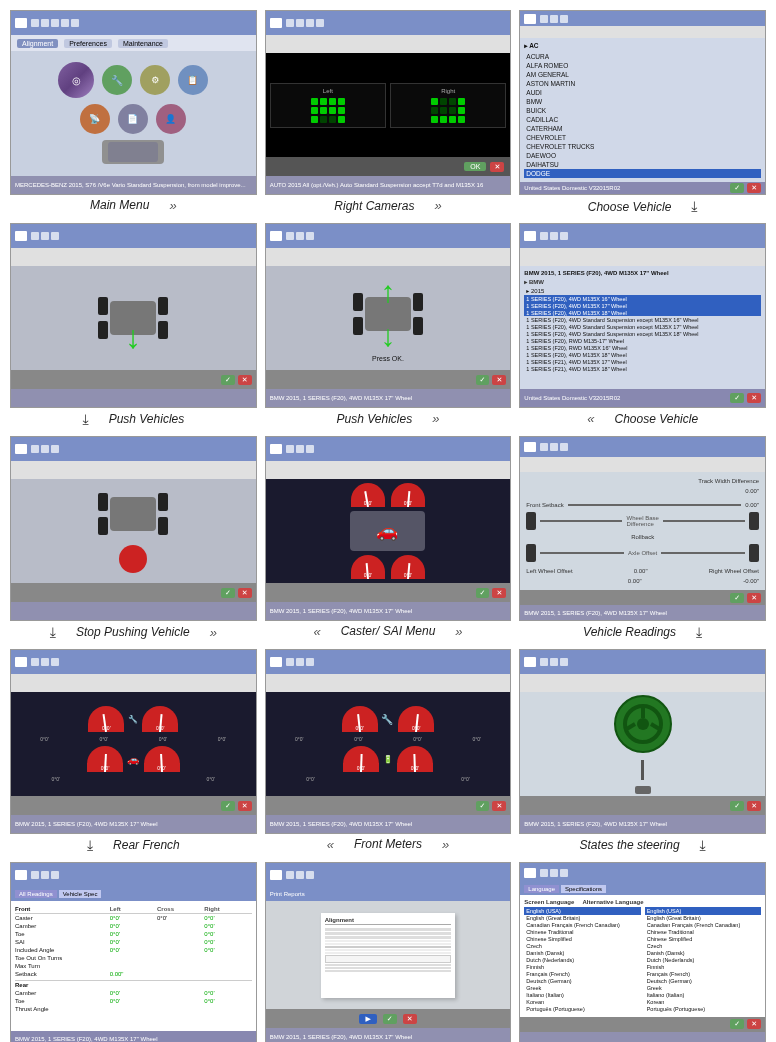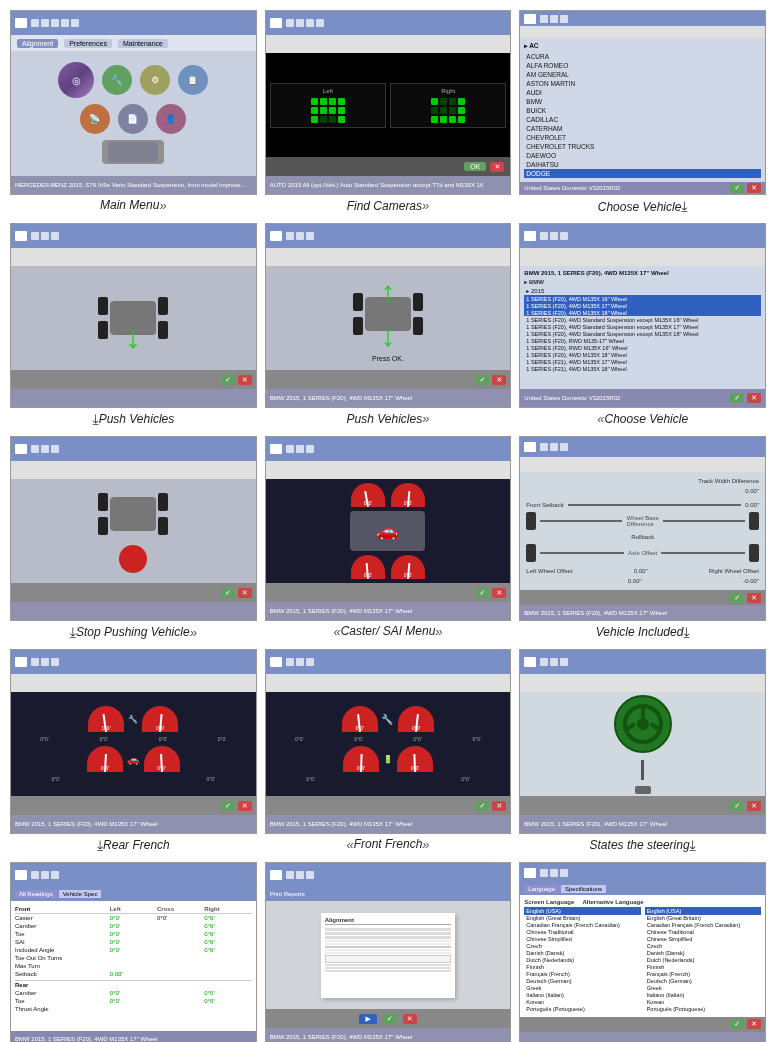--- a/index.html
+++ b/index.html
@@ -77,21 +77,21 @@
       color: white;
       display: flex;
       align-items: center;
       padding: 0 4px;
     }
 
     
     .caption {
       display: flex;
       align-items: center;
-      gap: 0;
+      gap: 20px;
       margin-top: 3px;
       font-size: 12px;
       font-style: italic;
       color: #222;
       text-align: center;
     }
     .arrow-down { font-size: 14px; color: #333; font-style: normal; }
     .arrow-double { font-size: 13px; color: #555; }
 
     
@@ -192,21 +192,21 @@
           </div>
         </div>
         <div style="background:#555; display:flex; align-items:center; justify-content:flex-end; padding:2px 6px; gap:4px; height:10%;">
           <span style="background:#60a060;color:white;font-size:7px;padding:1px 6px;border-radius:2px;">OK</span>
           <span style="background:#cc4444;color:white;font-size:7px;padding:1px 4px;border-radius:2px;">✕</span>
         </div>
         <div class="ph-statusbar" style="font-size:6px;">AUTO 2015 All (opt./Veh.) Auto Standard Suspension accept T7d and M135X 16</div>
       </div>
     </div>
     <div class="caption">
-      <span>Find Cameras</span>
+      <span>Right Cameras</span>
       <span class="arrow-double">»</span>
     </div>
   </div>
 
   <div class="cell">
     <div class="screen">
       <div class="screen-placeholder">
         <div class="ph-topbar">
           <span class="tb-logo"></span>
           <span class="tb-icon"></span>
@@ -495,21 +495,21 @@
           </div>
         </div>
         <div style="background:#888; display:flex; align-items:center; justify-content:flex-end; padding:1px 4px; gap:3px; height:10%;">
           <span style="background:#60a060;color:white;font-size:7px;padding:1px 4px;border-radius:2px;">✓</span>
           <span style="background:#cc4444;color:white;font-size:7px;padding:1px 4px;border-radius:2px;">✕</span>
         </div>
         <div class="ph-statusbar" style="font-size:6px;">BMW 2015, 1 SERIES (F20), 4WD M135X 17" Wheel</div>
       </div>
     </div>
     <div class="caption">
-      <span>Vehicle Included</span>
+      <span>Vehicle Readings</span>
       <span class="arrow-down">⤓</span>
     </div>
   </div>
 
   <div class="cell">
     <div class="screen">
       <div class="screen-placeholder">
         <div class="ph-topbar">
           <span class="tb-logo"></span>
           <span class="tb-icon"></span>
@@ -607,21 +607,21 @@
         </div>
         <div style="background:#888; display:flex; align-items:center; justify-content:flex-end; padding:1px 4px; gap:3px; height:10%;">
           <span style="background:#60a060;color:white;font-size:7px;padding:1px 4px;border-radius:2px;">✓</span>
           <span style="background:#cc4444;color:white;font-size:7px;padding:1px 4px;border-radius:2px;">✕</span>
         </div>
         <div class="ph-statusbar" style="font-size:6px;">BMW 2015, 1 SERIES (F20), 4WD M135X 17" Wheel</div>
       </div>
     </div>
     <div class="caption">
       <span class="arrow-double">«</span>
-      <span>Front French</span>
+      <span>Front Meters</span>
       <span class="arrow-double">»</span>
     </div>
   </div>
 
   <div class="cell">
     <div class="screen">
       <div class="screen-placeholder">
         <div class="ph-topbar">
           <span class="tb-logo"></span>
           <span class="tb-icon"></span>

